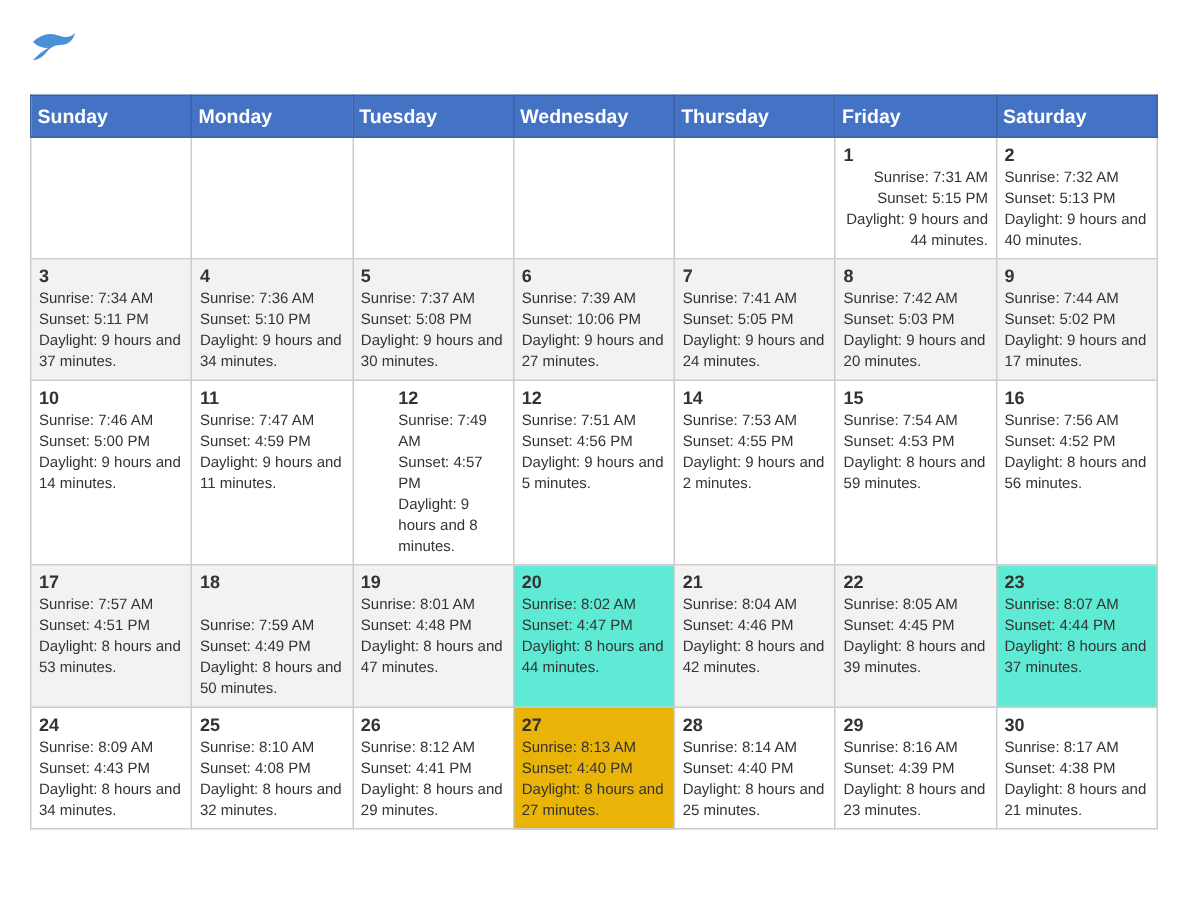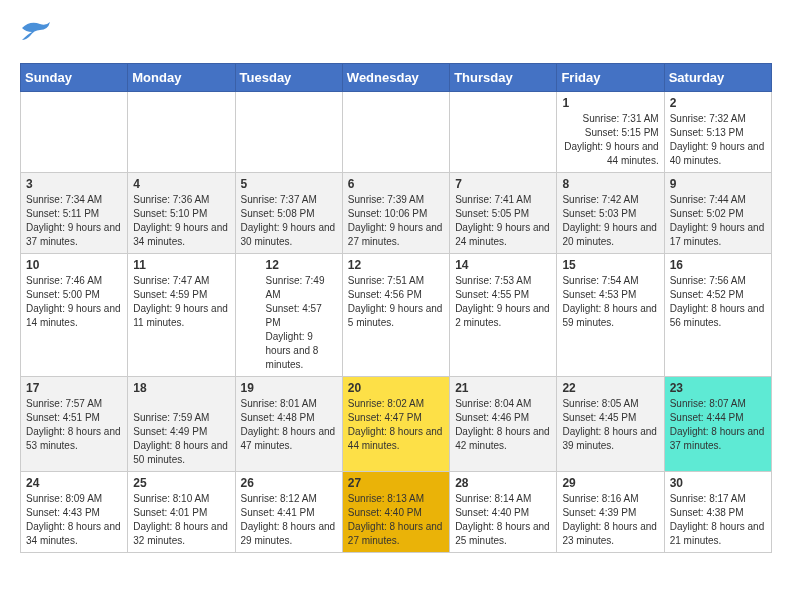--- a/index.html
+++ b/index.html
@@ -246,21 +246,21 @@
           <div class="day-info" style="white-space: pre-line; margin-top: 16px;">Sunrise: 7:59 AM
 Sunset: 4:49 PM
 Daylight: 8 hours and 50 minutes.</div>
         </td>
         <td style="background: rgb(242, 242, 242);">
           <span class="day-number">19</span>
           <div class="day-info" style="white-space: pre-line;">Sunrise: 8:01 AM
 Sunset: 4:48 PM
 Daylight: 8 hours and 47 minutes.</div>
         </td>
-        <td style="background: #fde047;">
+        <td style="background: #5eead4;">
           <span class="day-number">20</span>
           <div class="day-info" style="white-space: pre-line;">Sunrise: 8:02 AM
 Sunset: 4:47 PM
 Daylight: 8 hours and 44 minutes.</div>
         </td>
         <td style="background: rgb(242, 242, 242);">
           <span class="day-number">21</span>
           <div class="day-info" style="white-space: pre-line;">Sunrise: 8:04 AM
 Sunset: 4:46 PM
 Daylight: 8 hours and 42 minutes.</div>
@@ -281,21 +281,21 @@
       <tr>
         <td style="background: rgb(255, 255, 255);">
           <span class="day-number">24</span>
           <div class="day-info" style="white-space: pre-line;">Sunrise: 8:09 AM
 Sunset: 4:43 PM
 Daylight: 8 hours and 34 minutes.</div>
         </td>
         <td style="background: rgb(255, 255, 255);">
           <span class="day-number">25</span>
           <div class="day-info" style="white-space: pre-line;">Sunrise: 8:10 AM
-Sunset: 4:01 PM
+Sunset: 4:08 PM
 Daylight: 8 hours and 32 minutes.</div>
         </td>
         <td style="background: rgb(255, 255, 255);">
           <span class="day-number">26</span>
           <div class="day-info" style="white-space: pre-line;">Sunrise: 8:12 AM
 Sunset: 4:41 PM
 Daylight: 8 hours and 29 minutes.</div>
         </td>
         <td style="background: #eab308;">
           <span class="day-number">27</span>

